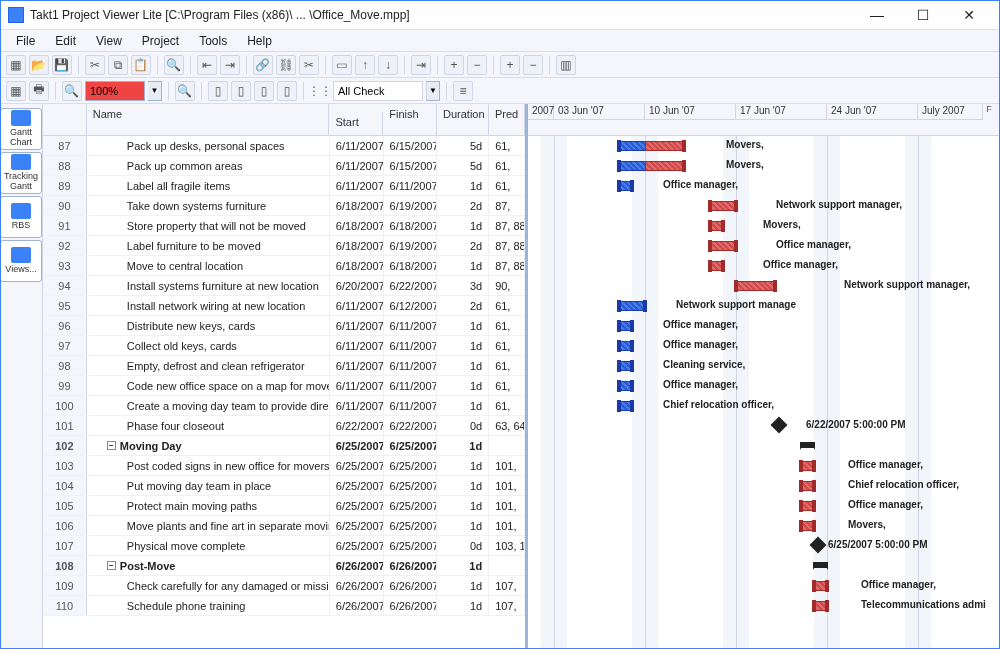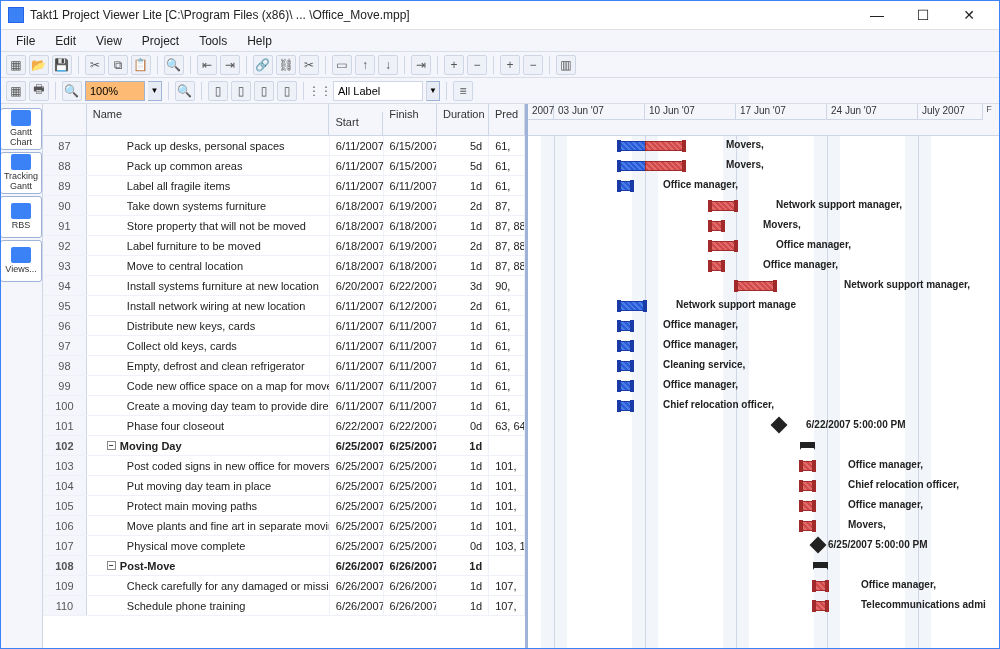--- a/index.html
+++ b/index.html
@@ -14,21 +14,21 @@
 
 
 .menubar { height: 22px; background: #f4f6fb; display: flex; align-items: center; padding: 0 6px; gap: 0; border-bottom: 1px solid #d9dde6; }
 .menubar .mitem { padding: 2px 10px; font-size: 12px; color: #222; }
 
 
 .toolbar { height: 26px; background: #f4f6fb; display: flex; align-items: center; padding: 0 6px; gap: 3px; border-bottom: 1px solid #d9dde6; }
 .tb-btn { width: 20px; height: 20px; border: 1px solid transparent; display: flex; align-items: center; justify-content: center; font-size: 12px; color: #555; border-radius: 2px; }
 .tb-btn.icon { background: #eef1f8; border-color: #cfd7e6; }
 .tb-sep { width: 1px; height: 18px; background: #cfd7e6; margin: 0 3px; }
-.zoom-combo { width: 60px; height: 20px; border: 1px solid #9fb3d9; background: #fdba74; font-size: 11px; padding: 0 4px; display: flex; align-items: center; justify-content: space-between; }
+.zoom-combo { width: 60px; height: 20px; border: 1px solid #9fb3d9; background: #ef4444; font-size: 11px; padding: 0 4px; display: flex; align-items: center; justify-content: space-between; }
 .dropdown-btn { width: 14px; height: 20px; border: 1px solid #9fb3d9; border-left: none; background: #e8ecf4; font-size: 8px; display: flex; align-items: center; justify-content: center; }
 .filter-combo { width: 90px; height: 20px; border: 1px solid #cfd7e6; background: #fff; font-size: 11px; padding: 0 4px; display: flex; align-items: center; }
 
 
 .main { display: flex; height: 571px; }
 
 
 .sidebar { width: 48px; background: #f4f6fb; border-right: 1px solid #cfd7e6; padding-top: 4px; display: flex; flex-direction: column; align-items: center; gap: 2px; }
 .side-btn { width: 42px; height: 42px; border: 1px solid #9fb3d9; background: #fff; border-radius: 3px; display: flex; flex-direction: column; align-items: center; justify-content: center; font-size: 9px; color: #333; gap: 2px; text-align: center; line-height: 1.1; }
 .side-btn .sic { width: 20px; height: 16px; background: #3b82f6; border-radius: 2px; }
@@ -152,21 +152,21 @@
   <div class="tb-sep"></div>
   <div class="tb-btn icon">🔍</div>
   <div class="tb-sep"></div>
   <div class="tb-btn icon">▯</div>
   <div class="tb-btn icon">▯</div>
   <div class="tb-btn icon">▯</div>
   <div class="tb-btn icon">▯</div>
   <div class="tb-sep"></div>
   <div class="tb-btn">⋮⋮</div>
   <div class="filter-combo">
-      <span>All Label</span>
+      <span>All Check</span>
     </div>
   <div class="dropdown-btn" style="border-left:1px solid #cfd7e6">▼</div>
   <div class="tb-sep"></div>
   <div class="tb-btn icon">≡</div>
 </div>
 
 <div class="main">
   <div class="sidebar" id="sidebar">
       <div class="side-btn">
         <div class="sic"></div>

